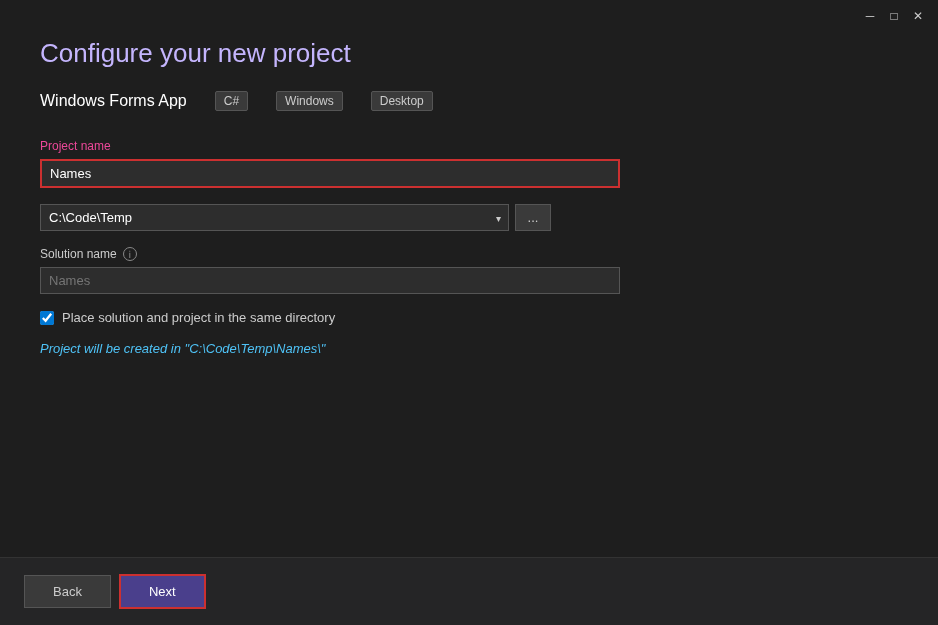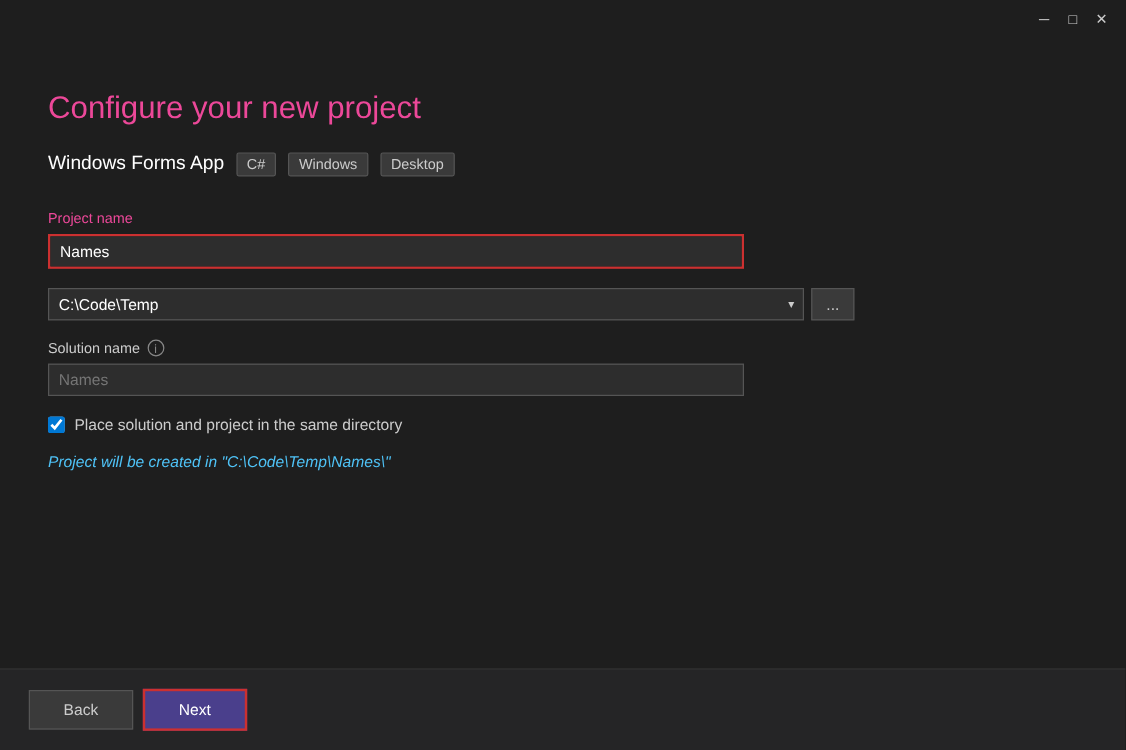--- a/index.html
+++ b/index.html
@@ -43,29 +43,28 @@
     }
 
     .main-container {
       padding: 30px 40px;
       padding-top: 38px;
     }
 
     .page-title {
       font-size: 26px;
       font-weight: 300;
-      color: #ec4899;
+      color: #c4b5fd;
       margin-bottom: 22px;
-      margin-top: 36px;
     }
 
     .app-type-row {
       display: flex;
       align-items: center;
-      gap: 10px;
+      gap: 28px;
       margin-bottom: 28px;
     }
 
     .app-type-label {
       font-size: 16px;
       font-weight: 400;
       color: #ffffff;
     }
 
     .tag {
@@ -121,21 +120,21 @@
       padding: 5px 8px;
       width: 100%;
       outline: none;
       font-family: 'Segoe UI', sans-serif;
     }
 
     .location-row {
       display: flex;
       gap: 6px;
       align-items: center;
-      width: 672px;
+      width: 511px;
     }
 
     .location-select-wrapper {
       flex: 1;
       position: relative;
     }
 
     .location-select {
       background: #2d2d2d;
       border: 1px solid #555555;

